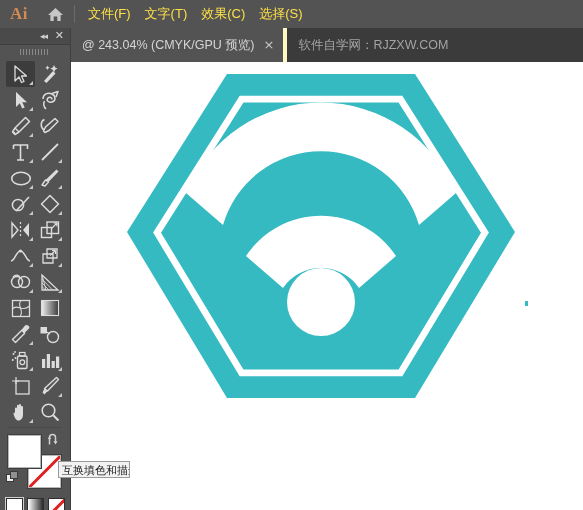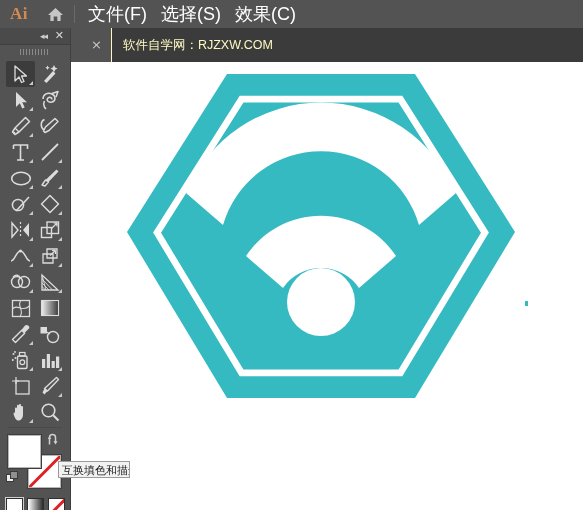--- a/index.html
+++ b/index.html
@@ -47,22 +47,22 @@
     align-items: center;
     justify-content: center;
   }
   #menu-sep {
     width: 1px;
     height: 18px;
     background: #6a6a6a;
     margin: 0 6px 0 2px;
   }
   .menu-item {
-    color: #ffffff;
-    font-size: 18px;
+    color: #fde047;
+    font-size: 13px;
     padding: 4px 7px;
     white-space: nowrap;
     line-height: 16px;
   }
 
   
   #tabbar {
     position: absolute;
     left: 0; top: 28px;
     width: 583px; height: 34px;
@@ -79,22 +79,22 @@
     box-sizing: border-box;
     font-size: 12.5px;
     white-space: nowrap;
   }
   .doc-tab.active {
     background: #535353;
     color: #d5d5d5;
   }
   .doc-tab.inactive {
     background: #3b3b3b;
-    color: #fef9c3;
-    border-left: 1px solid #fef9c3;
+    color: #a3a3a3;
+    border-left: 4px solid #fef9c3;
     justify-content: center;
   }
   .tab-close {
     margin-left: 9px;
     font-size: 13px;
     color: #c9c9c9;
     line-height: 10px;
     font-family: "DejaVu Sans", sans-serif;
   }
 
@@ -280,27 +280,29 @@
 
   <div id="menubar">
     <div id="ai-logo">Ai</div>
     <div id="home-btn">
       <svg width="17" height="15" viewBox="0 0 17 15">
         <path d="M8.5 1 L16 8 L13.6 8 L13.6 14 L10.3 14 L10.3 9.6 L6.7 9.6 L6.7 14 L3.4 14 L3.4 8 L1 8 Z" fill="#c6c6c6"></path>
       </svg>
     </div>
     <div id="menu-sep"></div>
     <div class="menu-item">文件(F)</div>
+    <div class="menu-item">文字(T)</div>
+    <div class="menu-item">效果(C)</div>
     <div class="menu-item">选择(S)</div>
-    <div class="menu-item">效果(C)</div>
   </div>
 
   <div id="tabbar">
     <div id="tab-spacer"></div>
     <div class="doc-tab active">
+      <span>@ 243.04% (CMYK/GPU 预览)</span>
       <span class="tab-close">×</span>
     </div>
     <div class="doc-tab inactive">
       <span>软件自学网：RJZXW.COM</span>
     </div>
   </div>
 
   <div id="canvas">
     <svg id="artwork" width="512" height="448" viewBox="0 0 512 448">
 

